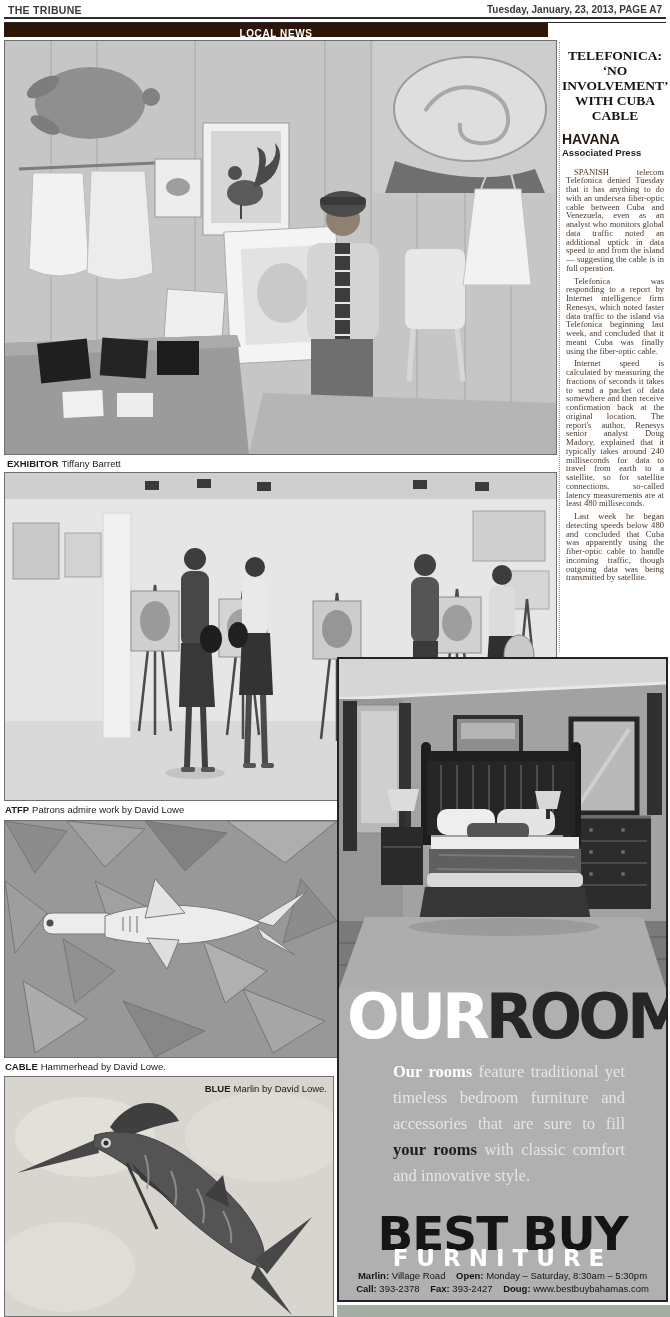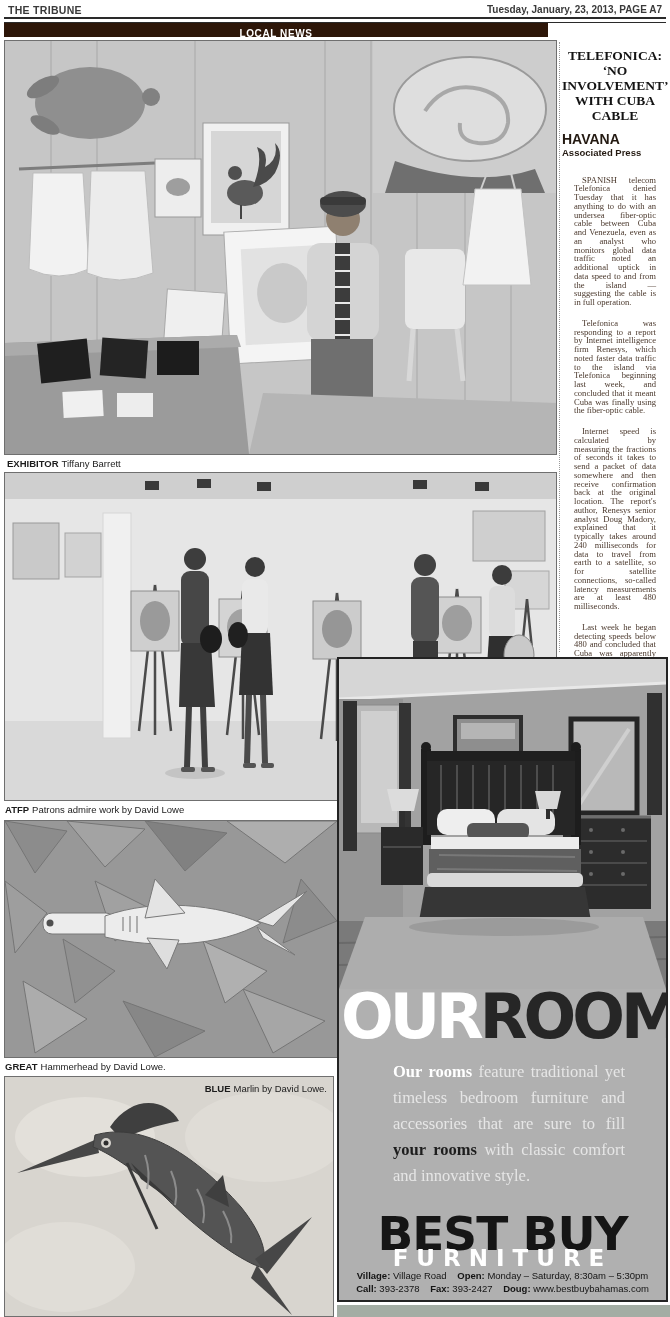--- a/index.html
+++ b/index.html
@@ -30,26 +30,26 @@
   .photo4{left:4px;top:1076px;width:330px;height:241px;}
   .cap4{left:4px;top:1082px;width:326px;}
 
   
   .col-rule{left:559px;top:42px;height:610px;border-left:1px dotted #9a9a9a;}
   .article{left:562px;top:48px;width:106px;}
   .headline{font-family:"Liberation Serif",serif;font-weight:bold;font-size:13.5px;line-height:1.12;text-align:center;color:#141414;}
   .place{margin-top:7px;font-size:14px;font-weight:bold;color:#241a12;}
   .byline{font-size:9.5px;font-weight:bold;color:#241a12;}
   .body-copy{margin-top:6px;font-family:"Liberation Serif",serif;font-size:8.6px;line-height:8.75px;color:#4a382c;text-align:justify;height:536px;overflow:hidden;}
-  .body-copy p{margin:12px;text-indent:8px;}
+  .body-copy p{margin:4px;text-indent:8px;}
 
   
   .ad{left:337px;top:657px;width:331px;height:645px;background:#b0b0b0;border:2px solid #232323;box-sizing:border-box;z-index:5;}
   .ad-photo{left:0;top:0;width:327px;height:330px;overflow:hidden;}
-  .ad-headline{left:0;top:328px;width:327px;height:62px;font-size:62px;font-weight:bold;font-family:"DejaVu Sans",sans-serif;letter-spacing:-4px;line-height:60px;white-space:nowrap;overflow:hidden;padding-left:2px;box-sizing:border-box;}
+  .ad-headline{left:0;top:328px;width:327px;height:62px;font-size:62px;font-weight:bold;font-family:"DejaVu Sans",sans-serif;letter-spacing:-4px;line-height:60px;white-space:nowrap;overflow:hidden;padding-left:8px;box-sizing:border-box;}
   .ad-headline .h-our{color:#ffffff;}
   .ad-headline .h-room{color:#262626;}
   .ad-copy{left:54px;top:400px;width:232px;font-family:"Liberation Serif",serif;font-size:16.5px;line-height:1.58;color:#e6e6e6;text-align:justify;}
   .ad-copy .lead{color:#ffffff;font-weight:bold;}
   .ad-copy .emph{color:#1d1d1d;font-weight:bold;}
   .ad-brand1{left:0;top:550px;width:327px;text-align:center;font-family:"DejaVu Sans",sans-serif;font-weight:bold;font-size:47px;line-height:50px;letter-spacing:-1px;color:#151515;}
   .ad-brand2{left:0;top:577px;width:327px;text-align:center;font-family:"DejaVu Sans",sans-serif;font-weight:bold;font-size:23px;letter-spacing:8px;color:#ffffff;margin-top:9px;}
   .ad-contact{left:0;top:610px;width:327px;text-align:center;font-size:9.5px;line-height:13px;color:#141414;}
   .ad-contact b{font-weight:bold;}
   .ad-contact .grp{margin:0 4px;white-space:nowrap;}
@@ -257,21 +257,21 @@
     <polygon points="142,117 162,148 174,119" fill="#dedede" stroke="#787878"></polygon>
     <circle cx="45" cy="102" r="3.5" fill="#4f4f4f"></circle>
     <g stroke="#9a9a9a" stroke-width="1.5">
         <line x1="118" y1="96" x2="118" y2="110"></line>
         <line x1="125" y1="95" x2="125" y2="111"></line>
         <line x1="132" y1="95" x2="132" y2="112"></line>
       </g>
   </svg>
 </div>
 <div class="abs caption cap3">
-  <span class="pre">GREAT</span><span>Hammerhead by David Lowe.</span>
+  <span class="pre">CABLE</span><span>Hammerhead by David Lowe.</span>
 </div>
 
 <div class="abs photo photo4">
   <svg width="332" height="239" viewBox="0 0 332 239">
     <rect width="332" height="239" fill="#d8d5cf"></rect>
     <ellipse cx="80" cy="60" rx="70" ry="40" fill="#e3e0da"></ellipse>
     <ellipse cx="260" cy="60" rx="80" ry="45" fill="#dfdcd6"></ellipse>
     <ellipse cx="60" cy="190" rx="70" ry="45" fill="#e0ddd7"></ellipse>
 
     <polygon points="92,62 12,96 94,76" fill="#474747"></polygon>
@@ -388,21 +388,21 @@
       <polygon points="26,258 304,258 327,330 0,330" fill="#adadad"></polygon>
       <ellipse cx="165" cy="268" rx="95" ry="9" fill="#8f8f8f" opacity="0.6"></ellipse>
     </svg>
   </div>
   <div class="abs ad-headline"><span class="h-our">OUR</span><span class="h-room">ROOM</span></div>
   <div class="abs ad-copy"><span class="lead">Our rooms</span><span> feature traditional yet timeless bedroom furniture and accessories that are sure to fill </span><span class="emph">your rooms</span><span> with classic comfort and innovative style.</span></div>
   <div class="abs ad-brand1">BEST BUY</div>
   <div class="abs ad-brand2">FURNITURE</div>
   <div class="abs ad-contact">
     <div>
-      <span class="grp"><b>Village:</b> <span>Village Road</span></span>
+      <span class="grp"><b>Marlin:</b> <span>Village Road</span></span>
       <span class="grp"><b>Open:</b> <span>Monday – Saturday, 8:30am – 5:30pm</span></span>
     </div>
     <div>
       <span class="grp"><b>Call:</b> <span>393-2378</span></span>
       <span class="grp"><b>Fax:</b> <span>393-2427</span></span>
       <span class="grp"><b>Doug:</b> <span>www.bestbuybahamas.com</span></span>
     </div>
   </div>
 </div>
 

